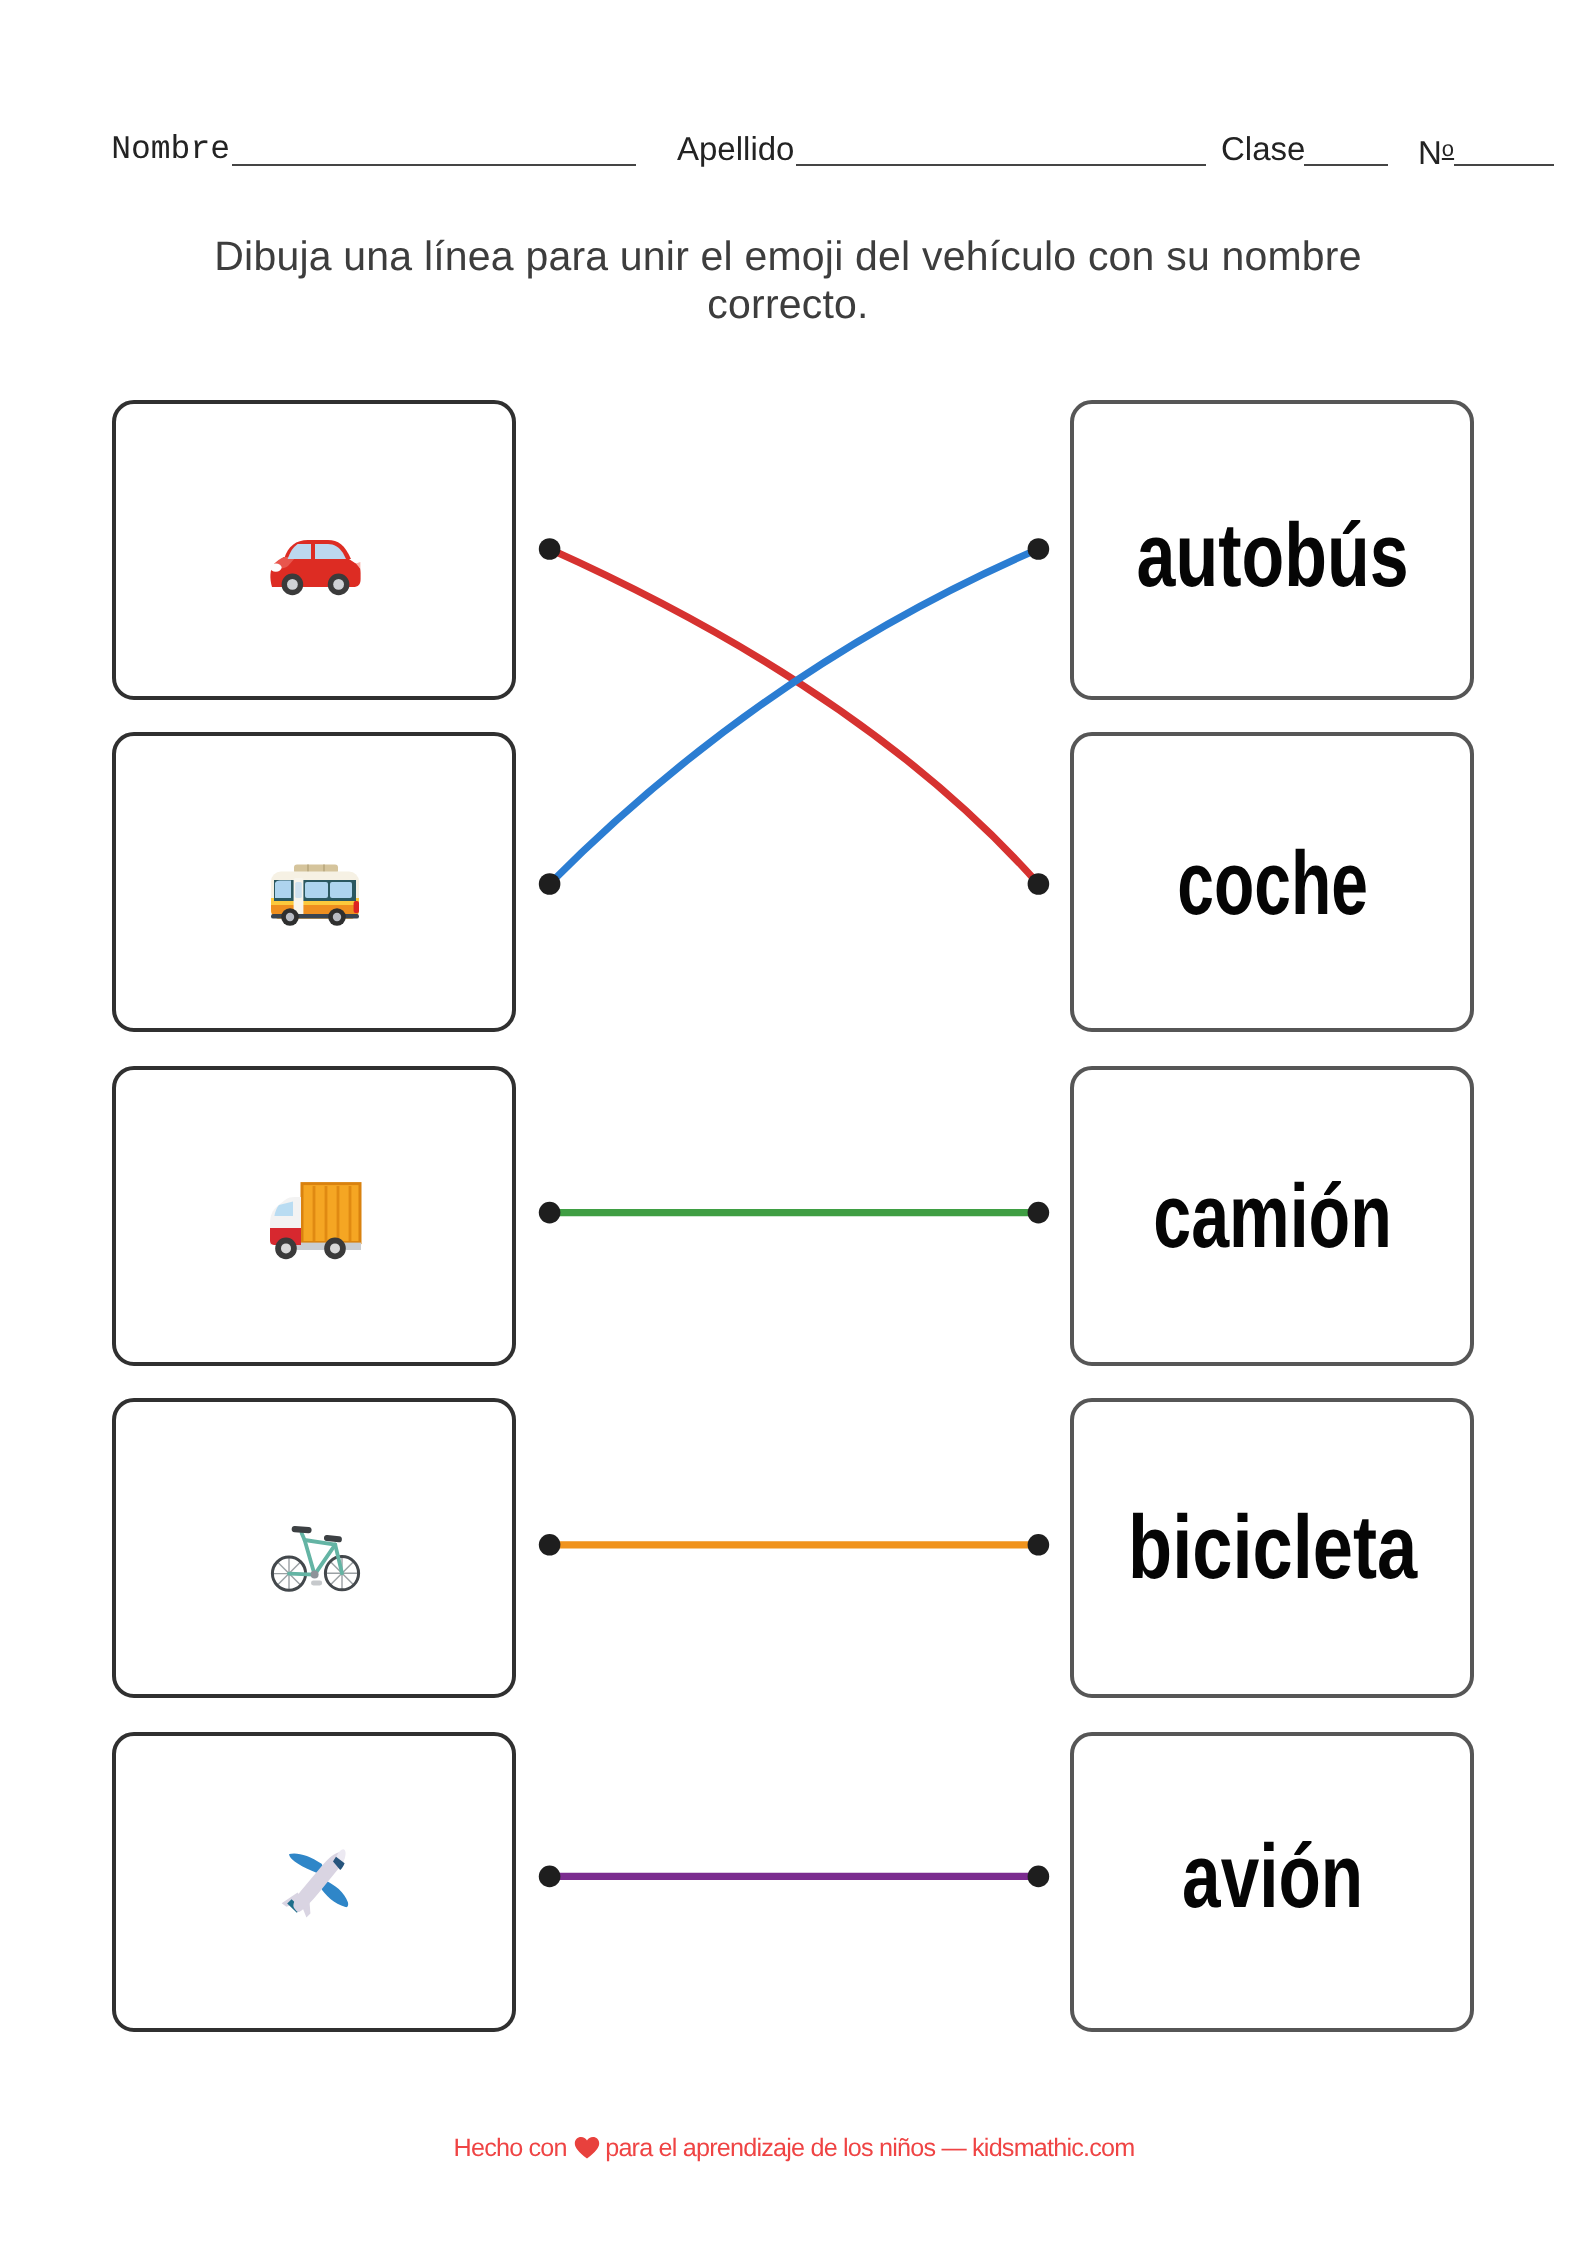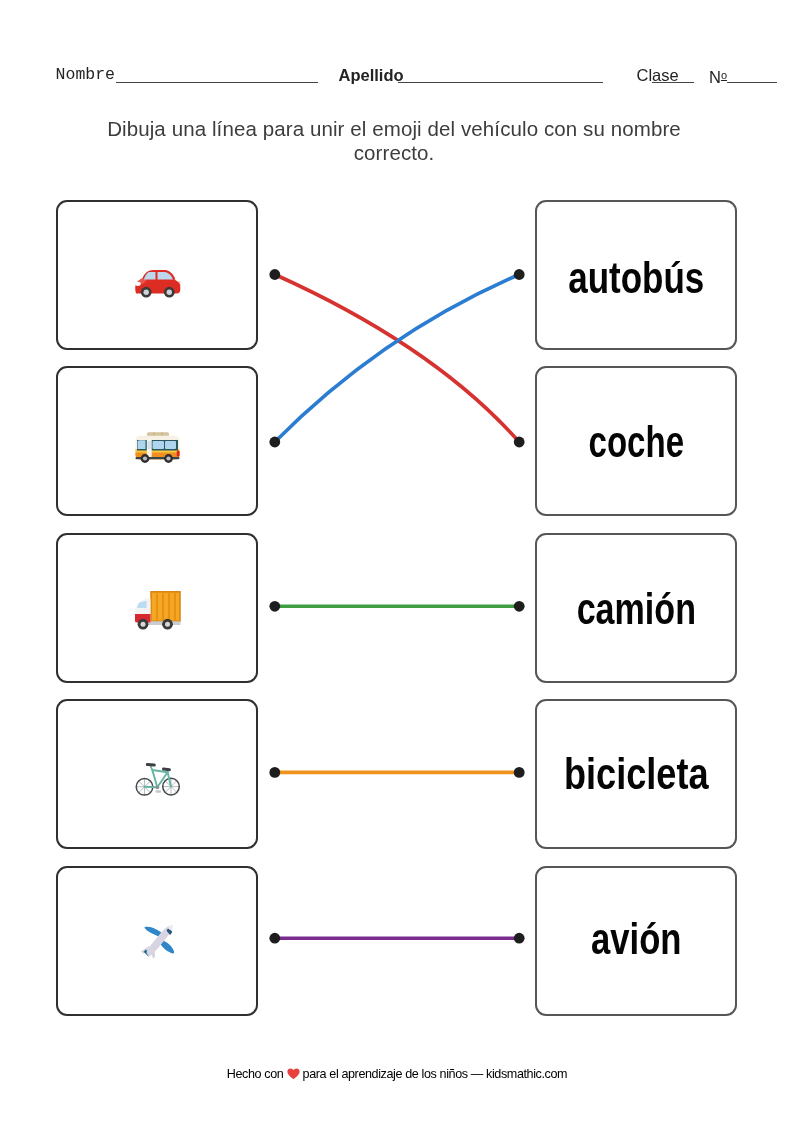--- a/index.html
+++ b/index.html
@@ -9,30 +9,30 @@
   .abs{position:absolute;}
   .lbl{font-size:16.5px;line-height:16px;color:#232323;}
   .uline{border-top:1.4px solid #454545;height:0;}
   .box{position:absolute;width:202px;height:150px;border-radius:11px;
        box-sizing:border-box;background:#fff;}
   .lbox{border:2px solid #303030;left:56.3px;}
   .rbox{border:2px solid #565656;left:534.8px;}
   .title{position:absolute;left:-3px;top:116.5px;width:794px;text-align:center;
          font-size:20.5px;line-height:24px;color:#3d3d3d;letter-spacing:0.1px;}
   .footer{position:absolute;left:0;top:1068px;width:794px;text-align:center;
-          font-size:12.6px;line-height:13px;color:#000000;letter-spacing:-0.4px;}
+          font-size:12.6px;line-height:13px;color:#ef4444;letter-spacing:-0.4px;}
 </style>
 </head>
 <body>
 
 <div class="abs lbl" style="left:55.6px;top:67.3px;font-family:Liberation Mono, monospace;">Nombre</div>
 <div class="abs uline" style="left:116px;top:82.3px;width:202px;"></div>
-<div class="abs lbl" style="left:338.5px;top:67.3px;font-weight:bold;">Apellido</div>
+<div class="abs lbl" style="left:338.5px;top:67.3px;">Apellido</div>
 <div class="abs uline" style="left:398px;top:82.3px;width:205px;"></div>
-<div class="abs lbl" style="left:610.5px;top:67.3px;margin-left:26px;">Clase</div>
+<div class="abs lbl" style="left:610.5px;top:67.3px;">Clase</div>
 <div class="abs uline" style="left:652px;top:82.3px;width:42px;"></div>
 <div class="abs lbl" style="left:709px;top:67.3px;">N<span style="font-size:11px;vertical-align:4px;text-decoration:underline;">o</span></div>
 <div class="abs uline" style="left:727px;top:82.3px;width:50px;"></div>
 
 <div class="title">Dibuja una línea para unir el emoji del vehículo con su nombre<br>correcto.</div>
 
 <div class="box lbox" style="top:199.5px;"></div>
 <div class="box lbox" style="top:366px;"></div>
 <div class="box lbox" style="top:532.5px;"></div>
 <div class="box lbox" style="top:699px;"></div>

